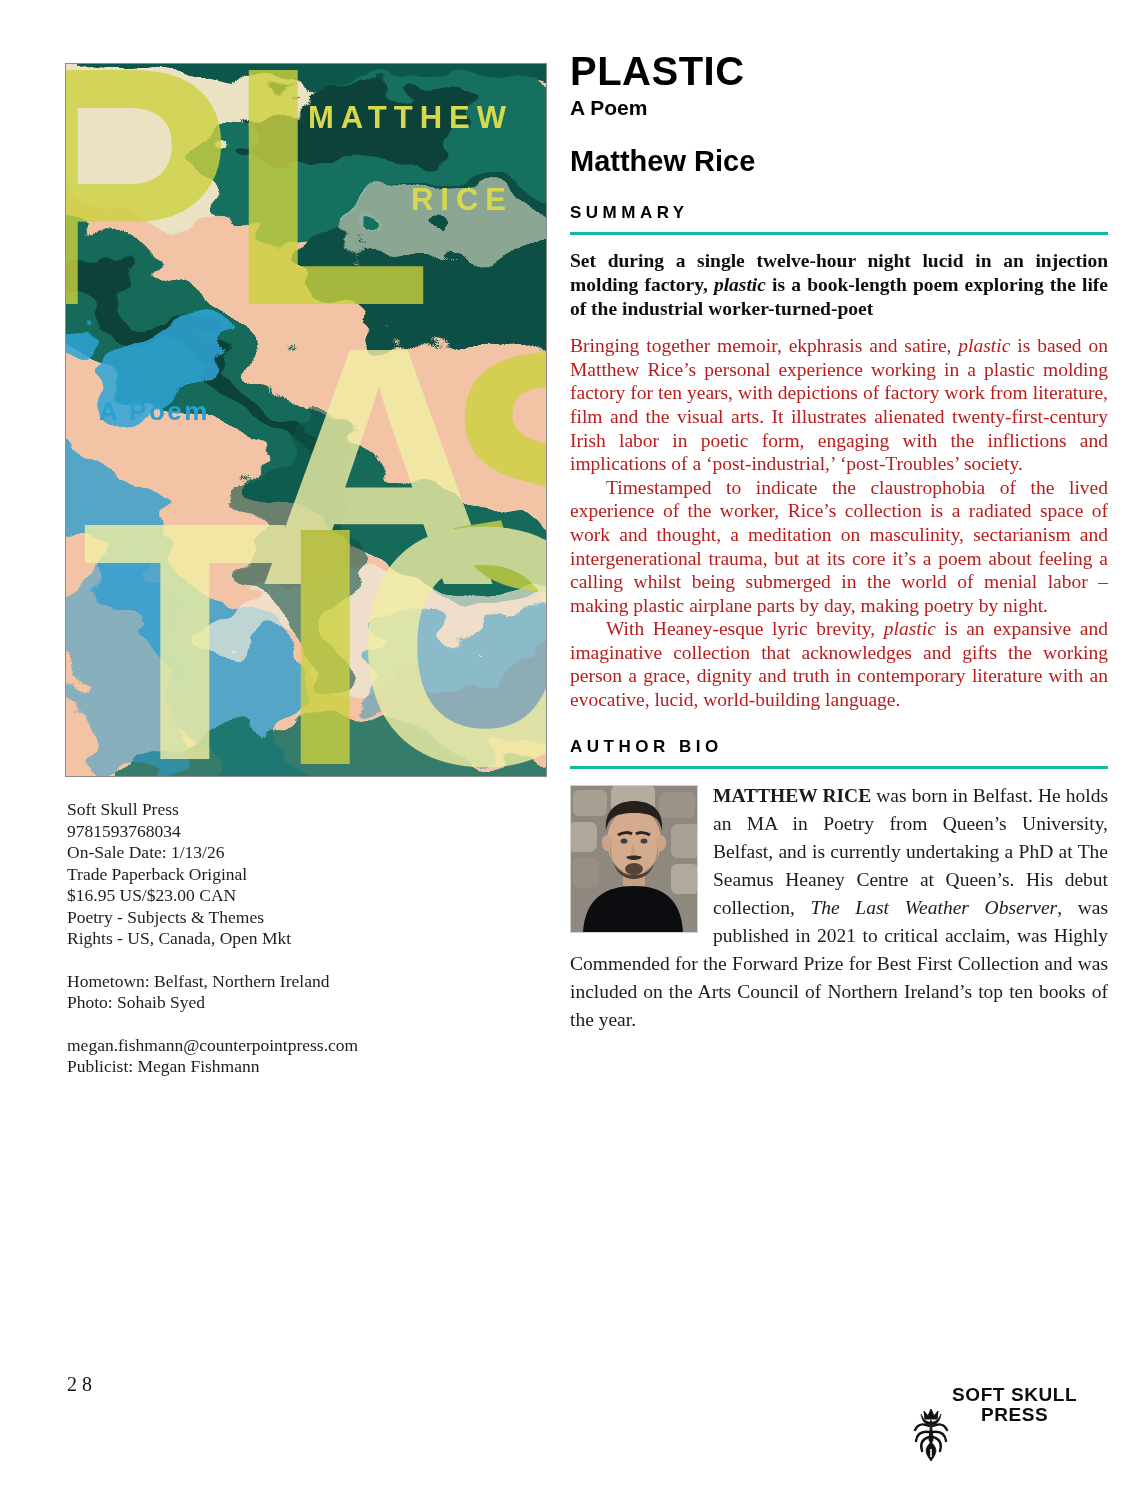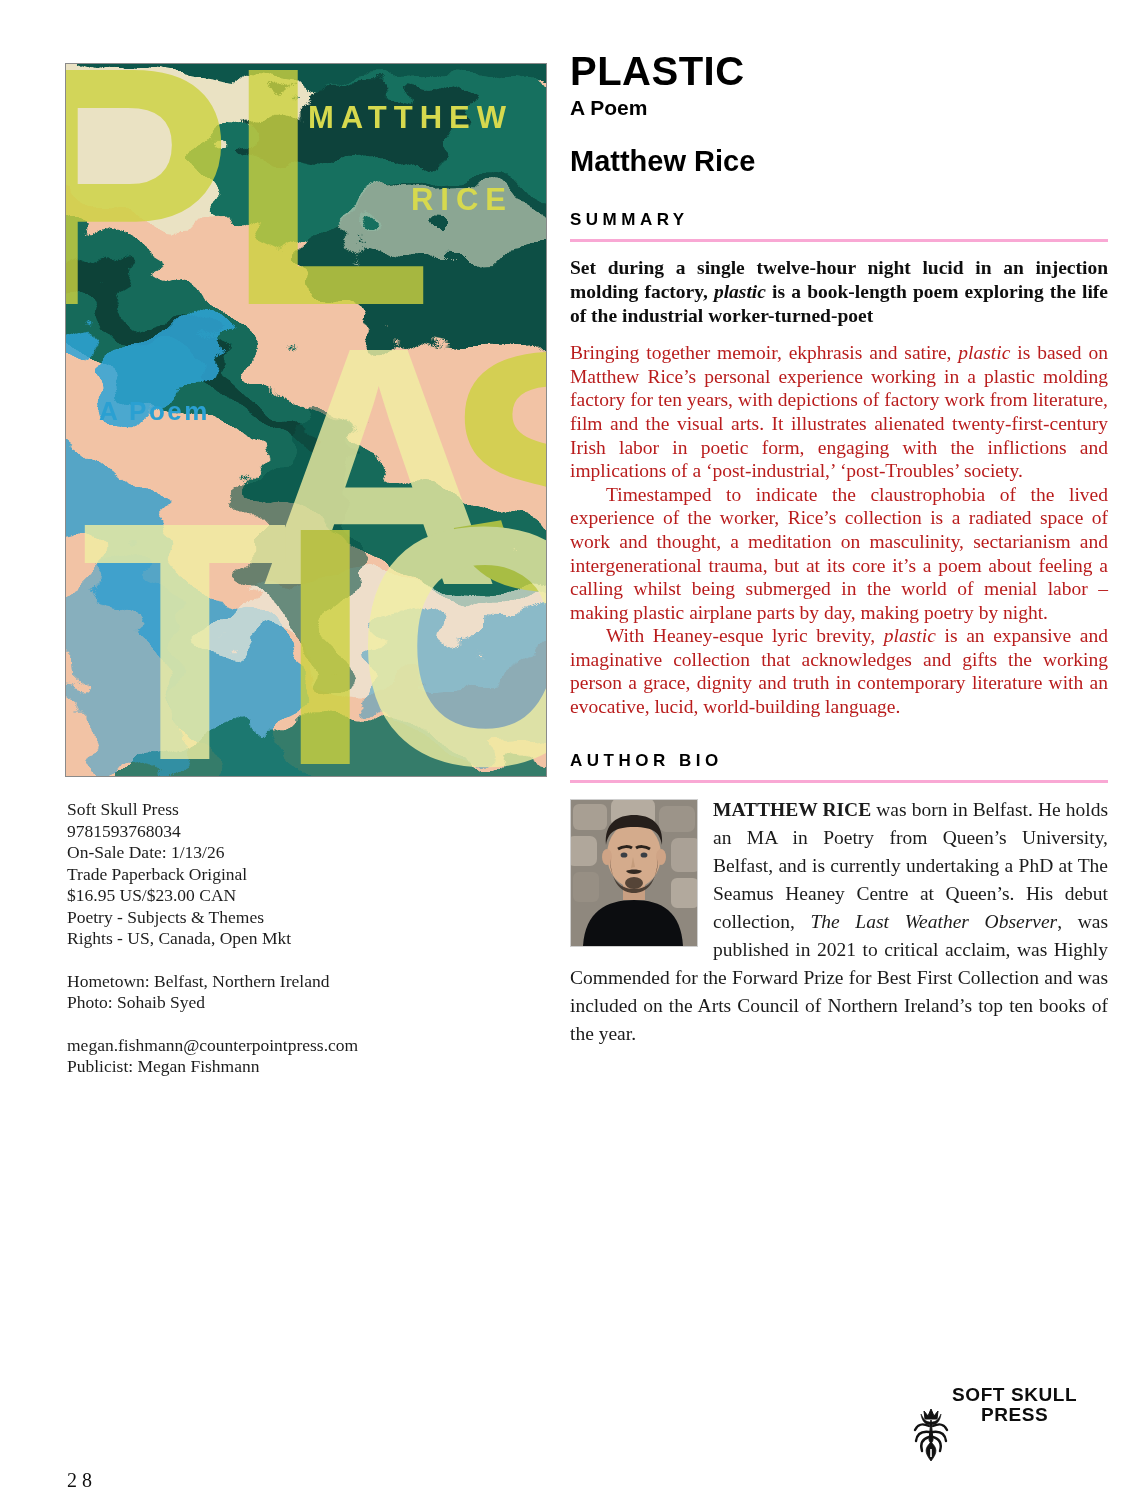--- a/index.html
+++ b/index.html
@@ -15,33 +15,33 @@
   .meta{left:67px;top:799px;width:460px;font-size:17.5px;line-height:21.5px;color:#1d1d1d;}
   .meta .gap{height:21px;}
 
   
   .rcol{left:570px;top:50px;width:538px;}
   .title{font-family:"Liberation Sans", sans-serif;font-weight:700;font-size:40px;
          line-height:1.06;letter-spacing:.5px;color:#000;}
   .subtitle{font-family:"Liberation Sans", sans-serif;font-weight:700;font-size:21px;margin-top:4px;color:#000;}
   .author{font-family:"Liberation Sans", sans-serif;font-weight:700;font-size:29px;margin-top:25px;color:#000;}
   .sechead{font-family:"Liberation Sans", sans-serif;font-weight:700;font-size:17px;
-           letter-spacing:4.5px;margin-top:32px;padding-bottom:9px;border-bottom:3px solid #f9a8d4;color:#000;}
+           letter-spacing:4.5px;margin-top:25px;padding-bottom:9px;border-bottom:3px solid #14b8a6;color:#000;}
   .lede{margin-top:14px;font-weight:700;font-size:19.5px;line-height:23.6px;
         text-align:justify;color:#0e0e0e;}
   .bodypara{font-size:19.5px;line-height:23.6px;text-align:justify;margin:0;color:#b91c1c;}
   .first{margin-top:14px;}
   .indent{text-indent:36px;}
   .bio{margin-top:13px;}
   .bio p{font-size:19.5px;line-height:28px;text-align:justify;margin:0;color:#1b1b1b;}
   .photo{float:left;width:128px;height:148px;margin:3px 15px 8px 0;border:1px solid #cfcfcf;box-sizing:border-box;}
   .photo svg{display:block;}
 
   
-  .pagenum{left:67px;top:1469px;font-size:20px;letter-spacing:5px;color:#111;}
+  .pagenum{left:67px;top:1373px;font-size:20px;letter-spacing:5px;color:#111;}
   .logo-icon{left:912px;top:1406px;}
   .logo-text{left:952px;top:1385px;display:inline-block;text-align:center;
              font-family:"Liberation Sans", sans-serif;font-weight:800;font-size:19px;
              line-height:20px;letter-spacing:.6px;color:#0d0d0d;}
 </style>
 </head>
 <body>
 
 <div class="page">
 

